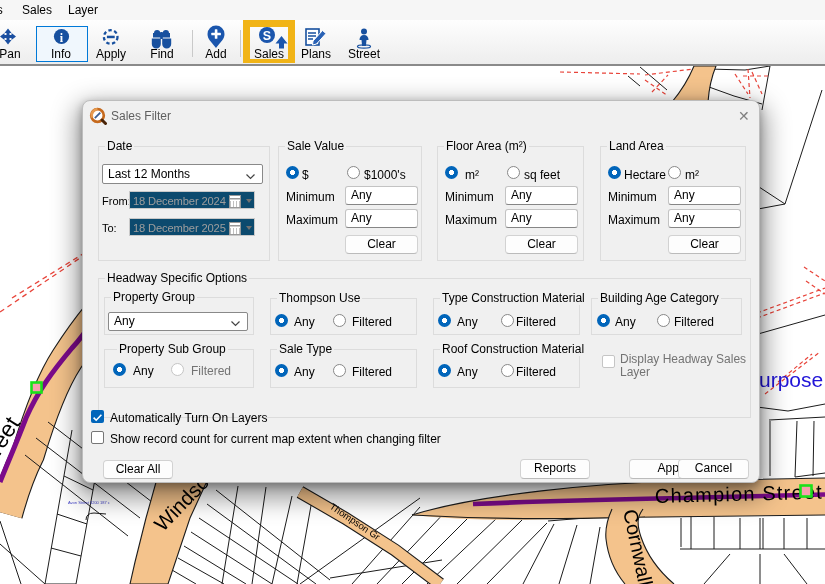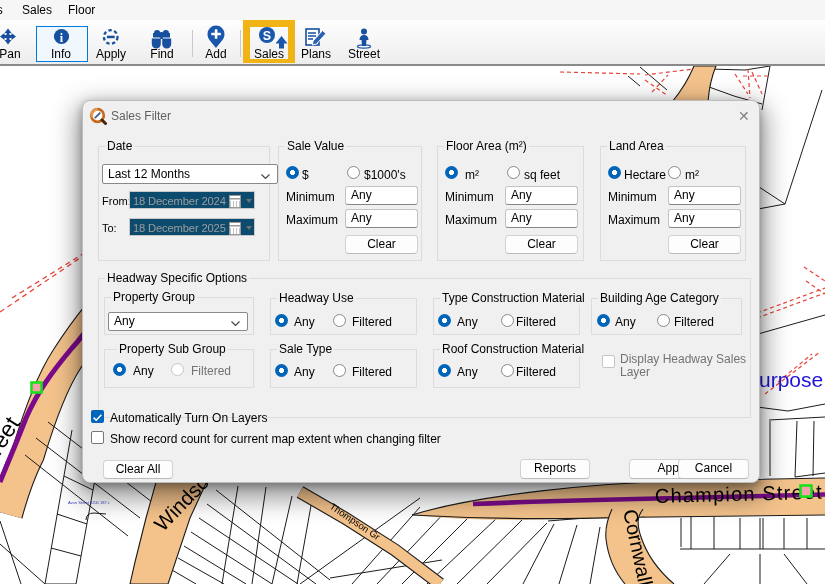--- a/index.html
+++ b/index.html
@@ -88,21 +88,21 @@
 <text x="655" y="437" font-size="20" letter-spacing="1.2" fill="#000" transform="rotate(-1.5 655 435.5)">Champion Street</text>
 <text x="623" y="445" font-size="20" fill="#000" transform="rotate(78 623 445)">Cornwall</text>
 <rect x="800.5" y="419.5" width="11" height="11" fill="#f79fad" stroke="#19e119" stroke-width="2.6"></rect>
 <text x="759" y="321" font-size="21" fill="#2114d8">urpose</text>
 <text x="68" y="438" font-size="4" fill="#4242c8">Avon Street 3200 187 c</text>
 </svg>
 </div>
 <div id="menubar">
     <span style="left:-6px">ls</span>
     <span style="left:22px">Sales</span>
-    <span style="left:68px">Floor</span>
+    <span style="left:68px">Layer</span>
   </div>
 <div id="toolbar">
 <svg width="825" height="43" style="position:absolute;top:0;left:0">
 <g fill="#1b4fa0" stroke="none">
 
 <g transform="translate(8,16.5)">
           <path d="M0,-8 L3.5,-3.5 L1.5,-3.5 L1.5,-1.5 L3.5,-1.5 L3.5,-3.5 L8,0 L3.5,3.5 L3.5,1.5 L1.5,1.5 L1.5,3.5 L3.5,3.5 L0,8 L-3.5,3.5 L-1.5,3.5 L-1.5,1.5 L-3.5,1.5 L-3.5,3.5 L-8,0 L-3.5,-3.5 L-3.5,-1.5 L-1.5,-1.5 L-1.5,-3.5 L-3.5,-3.5 Z"></path>
         </g>
 </g>
 
@@ -171,21 +171,21 @@
 <div class="gb" style="left:354px;top:45px;width:147px;height:115px">
       <span class="gl">Floor Area (m²)</span>
     </div>
 <div class="gb" style="left:195px;top:45px;width:144px;height:115px">
       <span class="gl">Sale Value</span>
     </div>
 <div class="gb" style="left:517px;top:45px;width:146px;height:115px">
       <span class="gl">Land Area</span>
     </div>
 
-<div class="combo" style="left:19px;top:63px;width:176px;height:20px">Last 12 Months
+<div class="combo" style="left:19px;top:63px;width:161px;height:20px">Last 12 Months
 <svg class="chev" style="right:7px;top:7px" viewBox="0 0 9 9">
         <path d="M0.5 2.5 L4.5 6.5 L8.5 2.5" fill="none" stroke="#444" stroke-width="1.2"></path>
       </svg></div>
 <div class="lb" style="left:19px;top:94px;font-size:11px">From:</div>
 <div class="dtf" style="left:46px;top:90px"><span>18 December 2024</span></div>
 <div class="lb" style="left:19px;top:121px;font-size:11px">To:</div>
 <div class="dtf" style="left:46px;top:117px"><span>18 December 2025</span></div>
 
 <div class="rd on" style="left:203px;top:65px"></div>
     <div class="lb" style="left:219px;top:67px">$</div>
@@ -221,21 +221,21 @@
       <span class="gl">Headway Specific Options</span>
     </div>
 <div class="gb" style="left:21px;top:196px;width:150px;height:38px">
       <span class="gl">Property Group</span>
     </div>
 <div class="combo" style="left:25px;top:211px;width:140px;height:19px;padding-top:1px">Any
 <svg class="chev" style="right:7px;top:6px" viewBox="0 0 9 9">
         <path d="M0.5 2.5 L4.5 6.5 L8.5 2.5" fill="none" stroke="#444" stroke-width="1.2"></path>
       </svg></div>
 <div class="gb" style="left:187px;top:197px;width:147px;height:37px">
-      <span class="gl">Headway Use</span>
+      <span class="gl">Thompson Use</span>
     </div>
 <div class="rd on" style="left:192px;top:213px"></div>
     <div class="lb" style="left:211px;top:214px">Any</div>
 <div class="rd" style="left:250px;top:213px"></div>
     <div class="lb" style="left:269px;top:214px">Filtered</div>
 <div class="gb" style="left:350px;top:197px;width:147px;height:37px">
       <span class="gl">Type Construction Material</span>
     </div>
 <div class="rd on" style="left:355px;top:213px"></div>
     <div class="lb" style="left:374px;top:214px">Any</div>

